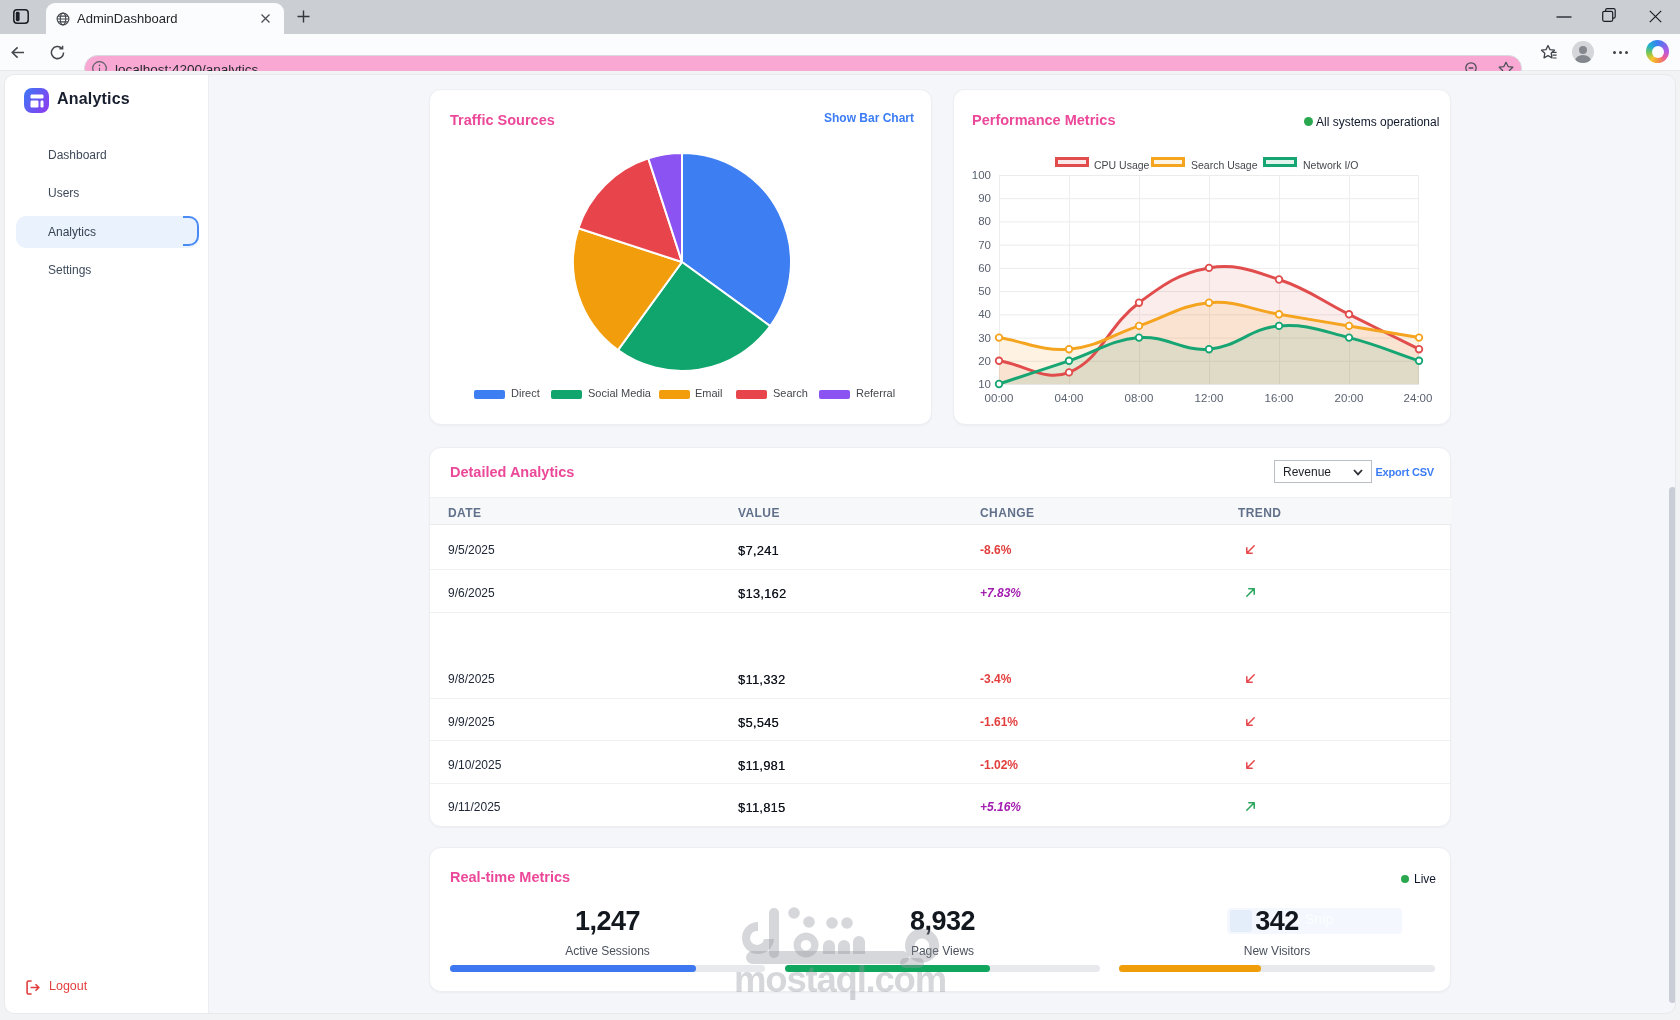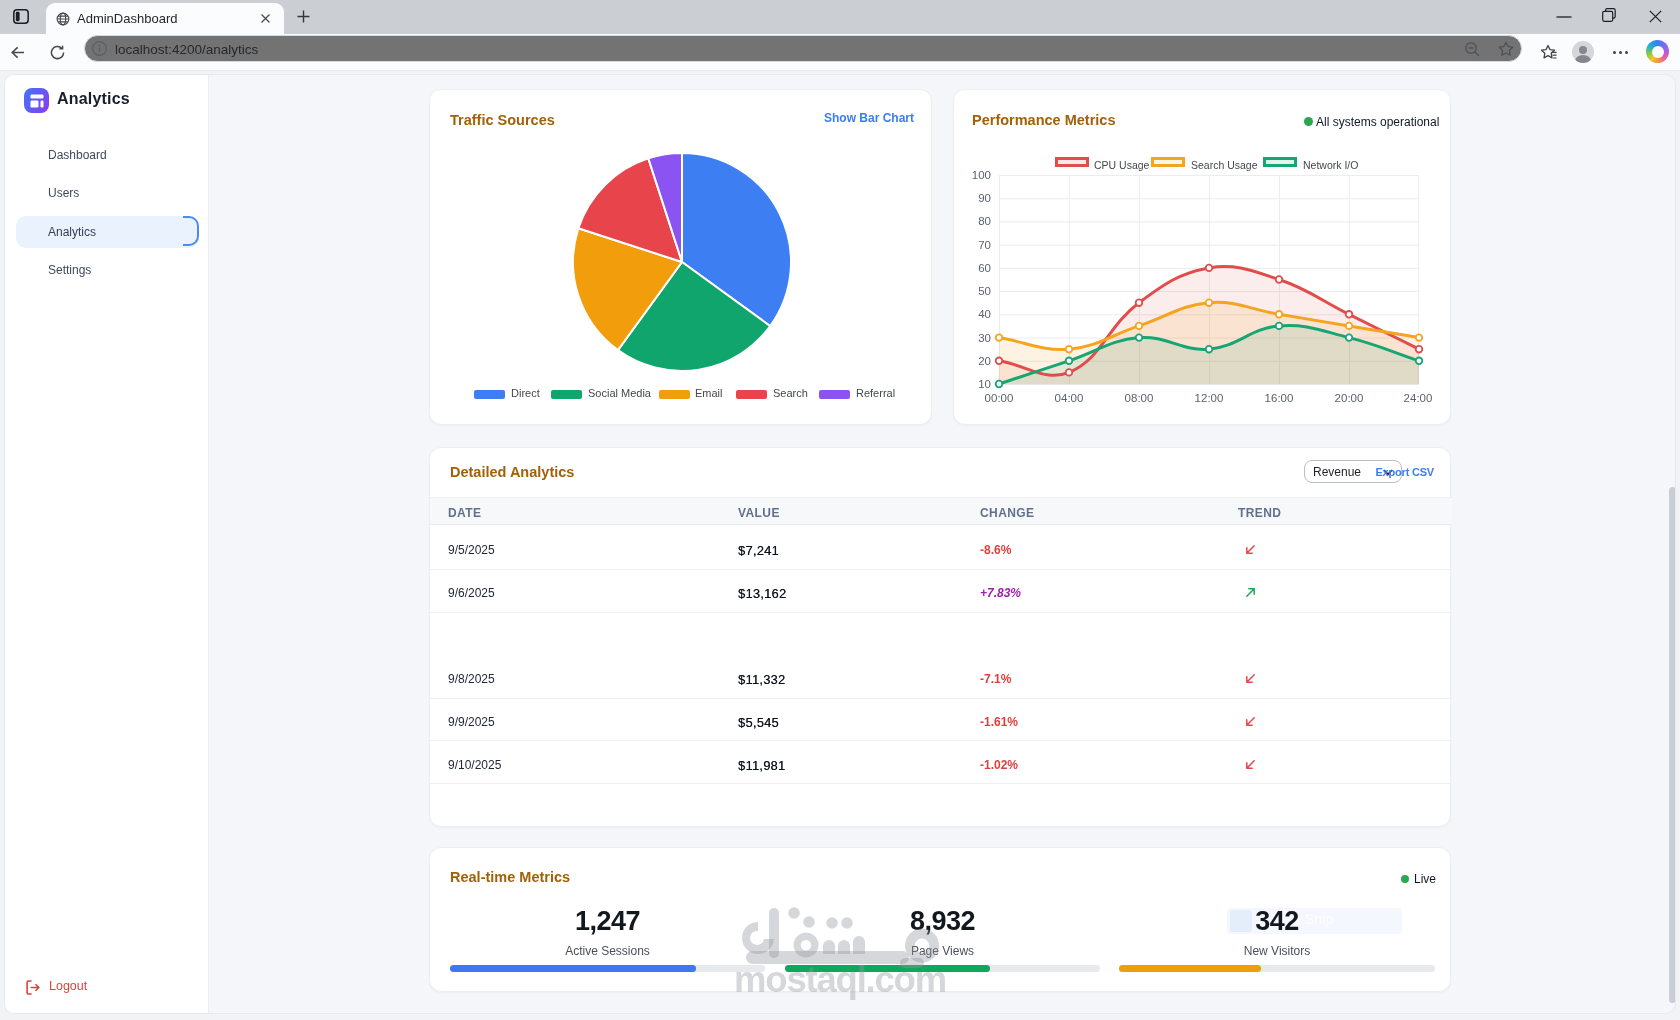--- a/index.html
+++ b/index.html
@@ -5,31 +5,31 @@
   * { margin:0; padding:0; box-sizing:border-box; }
   html,body { width:1680px; height:1020px; overflow:hidden; }
   body { font-family:"Liberation Sans", sans-serif; background:#f2f3f5; position:relative; }
   .abs { position:absolute; }
 
   
   #titlebar { left:0; top:0; width:1680px; height:34px; background:#cbced3; }
   #tab { left:46px; top:3px; width:238px; height:31px; background:#fbfcfd; border-radius:9px 9px 0 0; }
   #tabtitle { left:31px; top:8px; font-size:13px; color:#24262b; }
   #toolbar { left:0; top:34px; width:1680px; height:37px; background:#fbfcfd; border-bottom:1px solid #e7e9eb; }
-  #urlpill { left:84px; top:1px; width:1438px; height:27px; background:#737373; border:1px solid #d7dade; border-radius:14px; }
+  #urlpill { left:84px; top:21px; width:1438px; height:27px; background:#f9a8d4; border:1px solid #d7dade; border-radius:14px; }
   #urltext { left:30px; top:6px; font-size:13.5px; color:#26282d; }
 
   
   #frame { left:0; top:71px; width:1680px; height:949px; background:#f2f3f5; }
   #content { left:4px; top:3px; width:1672px; height:940px; background:#f4f6f9; border:1px solid #e7e9ec; border-radius:10px; overflow:hidden; }
   #sidebar { left:0; top:0; width:204px; height:938px; background:#fff; border-right:1px solid #ebedf0; }
   .navitem { left:11px; width:183px; height:32px; border-radius:10px; font-size:12px; color:#3e4a5b; line-height:32px; padding-left:32px; }
   .navitem.active { background:#e9f2fd; color:#364152; }
   .card { background:#fff; border:1px solid #eceef1; border-radius:12px; box-shadow:0 1px 2px rgba(16,24,40,0.04); }
-  .ctitle { font-size:14.5px; font-weight:bold; color:#a16207; }
+  .ctitle { font-size:14.5px; font-weight:bold; color:#ec4899; }
   .bluelink { font-size:12px; font-weight:bold; color:#3c7df5; }
   .graytxt { font-size:12px; color:#0f172a; }
   .dot { width:9px; height:9px; border-radius:50%; }
 
   .leg { font-size:11px; color:#44474c; }
   .lbox { top:67px; width:34px; height:10px; border:3px solid; }
   .leg.sm { font-size:10.5px; }
 
   
   .th { font-size:12px; font-weight:bold; color:#61708b; letter-spacing:0.4px; }
@@ -251,21 +251,21 @@
                 <text x="325" y="312">16:00</text>
                 <text x="395" y="312">20:00</text>
                 <text x="464" y="312">24:00</text>
             </g>
           </g>
         </svg>
       </div>
 
       <div class="abs card" style="left:424px;top:372px;width:1022px;height:380px">
         <div class="abs ctitle" style="left:20px;top:16px">Detailed Analytics</div>
-        <div class="abs" style="left:874px;top:12px;width:98px;height:23px;border:1px solid #babec5;border-radius:8px;background:#fff">
+        <div class="abs" style="left:844px;top:12px;width:98px;height:23px;border:1px solid #babec5;border-radius:0;background:#fff">
           <div class="abs" style="left:8px;top:4px;font-size:12px;color:#1e2126">Revenue</div>
           <svg class="abs" style="left:78px;top:8px" width="10" height="7" viewBox="0 0 10 7" fill="none" stroke="#2c2f34" stroke-width="1.8">
               <path d="M1 1 L5 5.4 L9 1"></path>
             </svg>
         </div>
         <div class="abs bluelink" style="right:16px;top:18px;font-size:11px;letter-spacing:-0.2px">Export CSV</div>
         <div class="abs" style="left:0;top:49px;width:1022px;height:28px;background:#f7f8fa;border-top:1px solid #eef0f2;border-bottom:1px solid #e9ebee">
           <div class="abs th" style="left:18px;top:8px">DATE</div>
           <div class="abs th" style="left:308px;top:8px">VALUE</div>
           <div class="abs th" style="left:550px;top:8px">CHANGE</div>
@@ -283,39 +283,47 @@
           <div class="abs td" style="left:18px">9/6/2025</div>
           <div class="abs td val" style="left:308px">$13,162</div>
           <div class="abs chg pos" style="left:550px">+7.83%</div>
           <svg class="abs arr" width="11" height="11" viewBox="0 0 11 11" fill="none" stroke="#27a55b" stroke-width="1.5" stroke-linecap="round" stroke-linejoin="round">
               <path d="M1.8 9.2 L9.2 1.8 M3.8 1.8 H9.2 V7.2"></path>
             </svg>
         </div>
         <div class="abs row" style="top:207.7px;border-bottom:1px solid #eef0f2;">
           <div class="abs td" style="left:18px">9/8/2025</div>
           <div class="abs td val" style="left:308px">$11,332</div>
-          <div class="abs chg neg" style="left:550px">-7.1%</div>
+          <div class="abs chg neg" style="left:550px">-3.4%</div>
           <svg class="abs arr" width="11" height="11" viewBox="0 0 11 11" fill="none" stroke="#e5484d" stroke-width="1.5" stroke-linecap="round" stroke-linejoin="round">
               <path d="M9.2 1.8 L1.8 9.2 M1.8 3.8 V9.2 H7.2"></path>
             </svg>
         </div>
         <div class="abs row" style="top:250.6px;border-bottom:1px solid #eef0f2;">
           <div class="abs td" style="left:18px">9/9/2025</div>
           <div class="abs td val" style="left:308px">$5,545</div>
           <div class="abs chg neg" style="left:550px">-1.61%</div>
           <svg class="abs arr" width="11" height="11" viewBox="0 0 11 11" fill="none" stroke="#e5484d" stroke-width="1.5" stroke-linecap="round" stroke-linejoin="round">
               <path d="M9.2 1.8 L1.8 9.2 M1.8 3.8 V9.2 H7.2"></path>
             </svg>
         </div>
         <div class="abs row" style="top:293.5px;border-bottom:1px solid #eef0f2;">
           <div class="abs td" style="left:18px">9/10/2025</div>
           <div class="abs td val" style="left:308px">$11,981</div>
           <div class="abs chg neg" style="left:550px">-1.02%</div>
           <svg class="abs arr" width="11" height="11" viewBox="0 0 11 11" fill="none" stroke="#e5484d" stroke-width="1.5" stroke-linecap="round" stroke-linejoin="round">
               <path d="M9.2 1.8 L1.8 9.2 M1.8 3.8 V9.2 H7.2"></path>
+            </svg>
+        </div>
+        <div class="abs row" style="top:336.4px;">
+          <div class="abs td" style="left:18px">9/11/2025</div>
+          <div class="abs td val" style="left:308px">$11,815</div>
+          <div class="abs chg pos" style="left:550px">+5.16%</div>
+          <svg class="abs arr" width="11" height="11" viewBox="0 0 11 11" fill="none" stroke="#27a55b" stroke-width="1.5" stroke-linecap="round" stroke-linejoin="round">
+              <path d="M1.8 9.2 L9.2 1.8 M3.8 1.8 H9.2 V7.2"></path>
             </svg>
         </div>
       </div>
 
       <div class="abs card" style="left:424px;top:772px;width:1022px;height:145px">
         <div class="abs ctitle" style="left:20px;top:21px">Real-time Metrics</div>
         <div class="abs dot" style="left:971px;top:27px;width:8px;height:8px;background:#2aa84f"></div>
         <div class="abs graytxt" style="left:984px;top:24px">Live</div>
         <div class="abs" style="left:797px;top:60px;width:175px;height:26px;background:rgba(228,237,250,0.42);border-radius:4px"></div>
         <div class="abs" style="left:800px;top:62px;width:22px;height:22px;background:rgba(216,230,248,0.6);border-radius:3px"></div>

